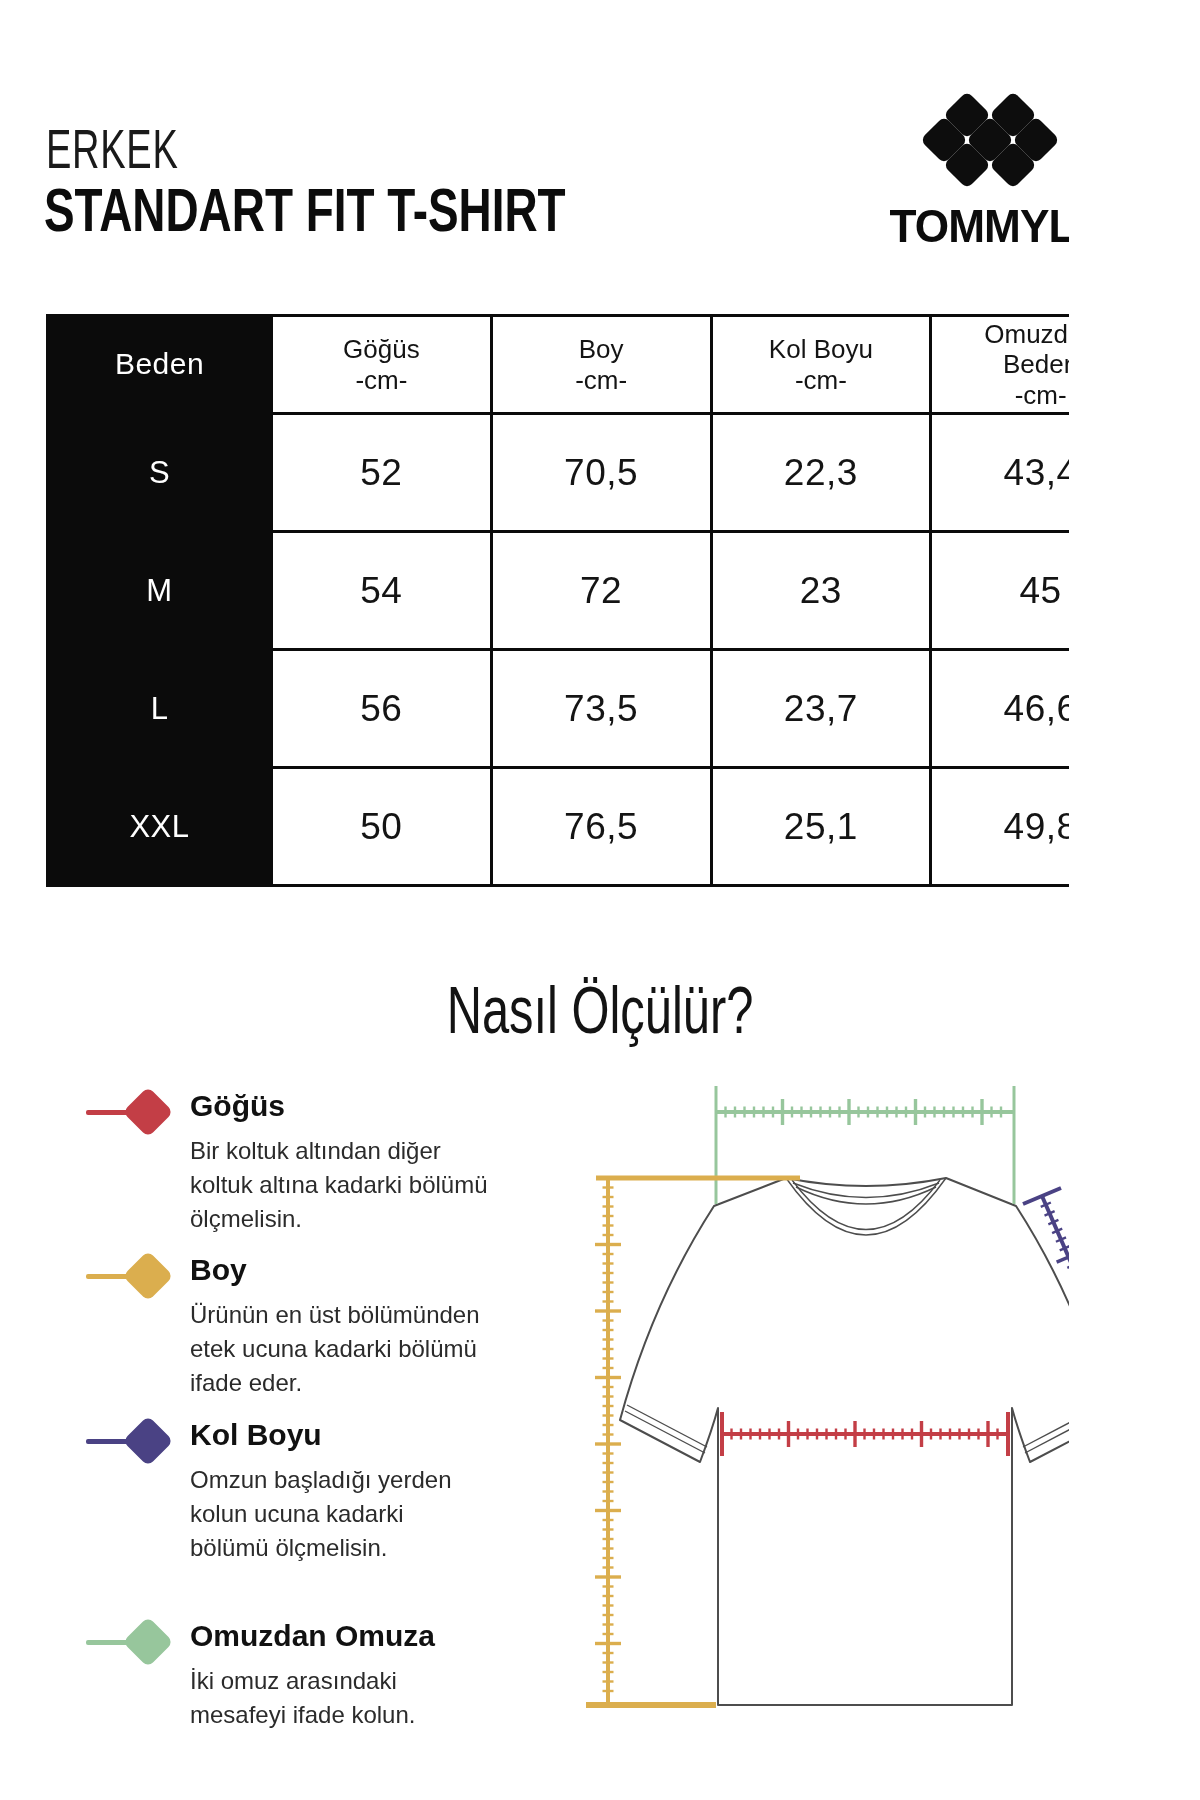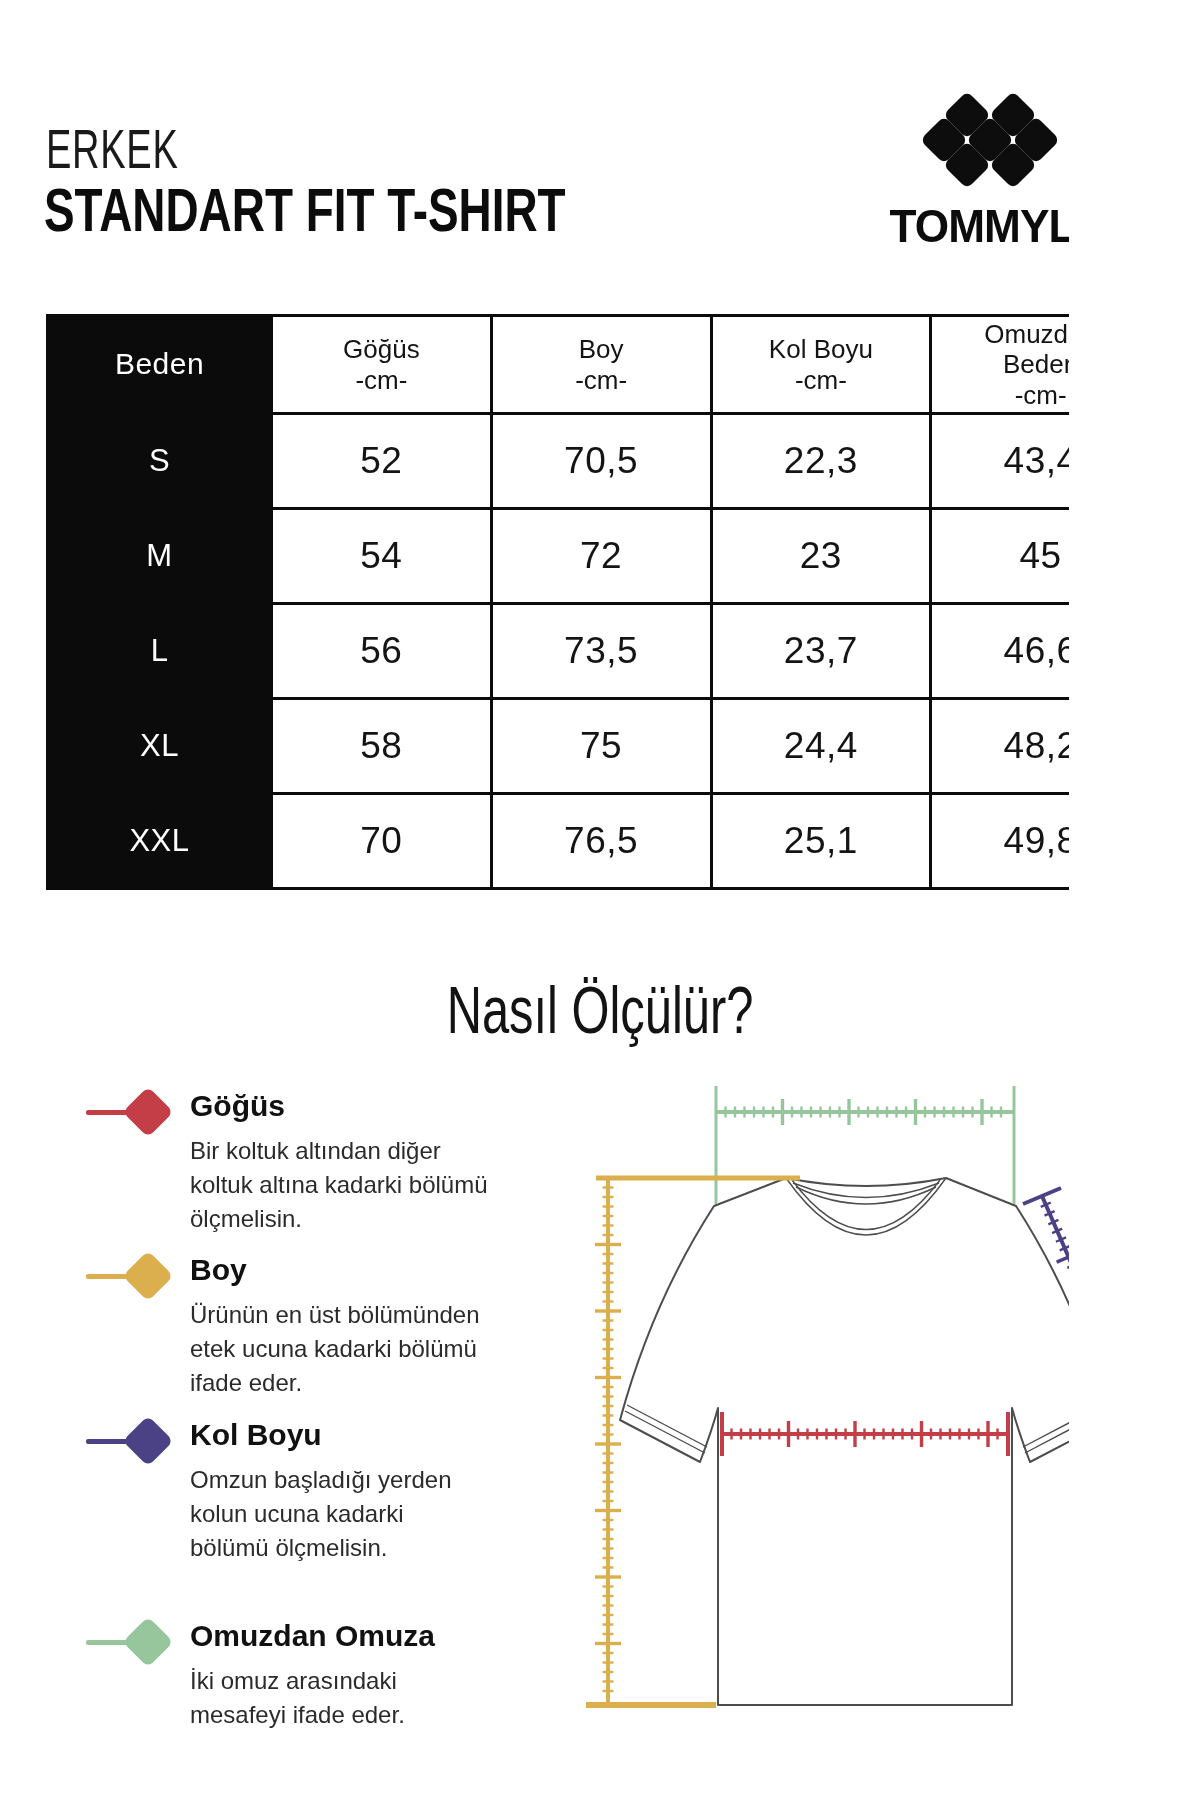--- a/index.html
+++ b/index.html
@@ -112,29 +112,22 @@
         <td>45</td>
       </tr>
       <tr>
         <th class="rowhead">L</th>
         <td>56</td>
         <td>73,5</td>
         <td>23,7</td>
         <td>46,6</td>
       </tr>
       <tr>
-        <th class="rowhead">XL</th>
-        <td>58</td>
-        <td>75</td>
-        <td>24,4</td>
-        <td>48,2</td>
-      </tr>
-      <tr>
         <th class="rowhead">XXL</th>
-        <td>70</td>
+        <td>50</td>
         <td>76,5</td>
         <td>25,1</td>
         <td>49,8</td>
       </tr>
     </tbody>
   </table>
 
   <div class="how-title">Nasıl Ölçülür?</div>
 
   <div class="legend-item i0">
@@ -174,21 +167,21 @@
     </div>
   </div>
   <div class="legend-item i3">
     <div class="legend-glyph">
       <span class="legend-line" style="background-color: rgb(151, 198, 156);"></span>
       <span class="legend-diamond" style="background-color: rgb(151, 198, 156);"></span>
     </div>
     <div class="legend-text">
       <div class="legend-label">Omuzdan Omuza</div>
       <div class="legend-desc">İki omuz arasındaki
-mesafeyi ifade eder.</div>
+mesafeyi ifade kolun.</div>
     </div>
   </div>
 
   <svg class="diagram" viewBox="490 1050 710 700" xmlns="http://www.w3.org/2000/svg">
 
     <path class="shirt-outline" d="
       M 786 1178
       Q 866 1194 946 1178
       L 1016 1206
       Q 1078 1302 1110 1420

